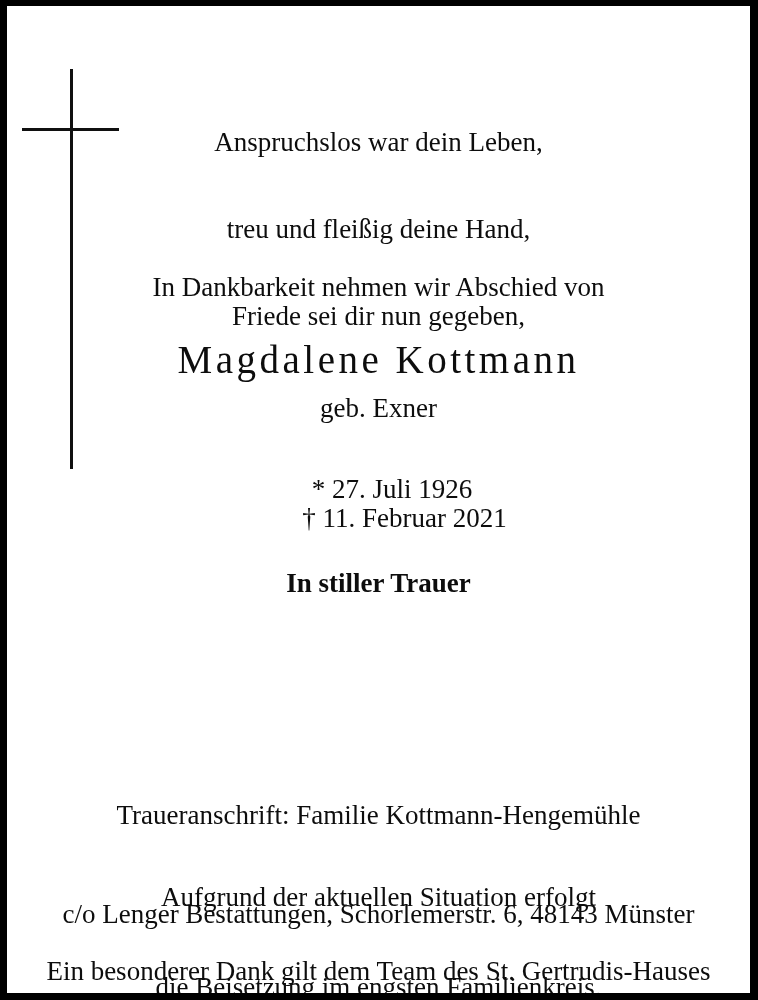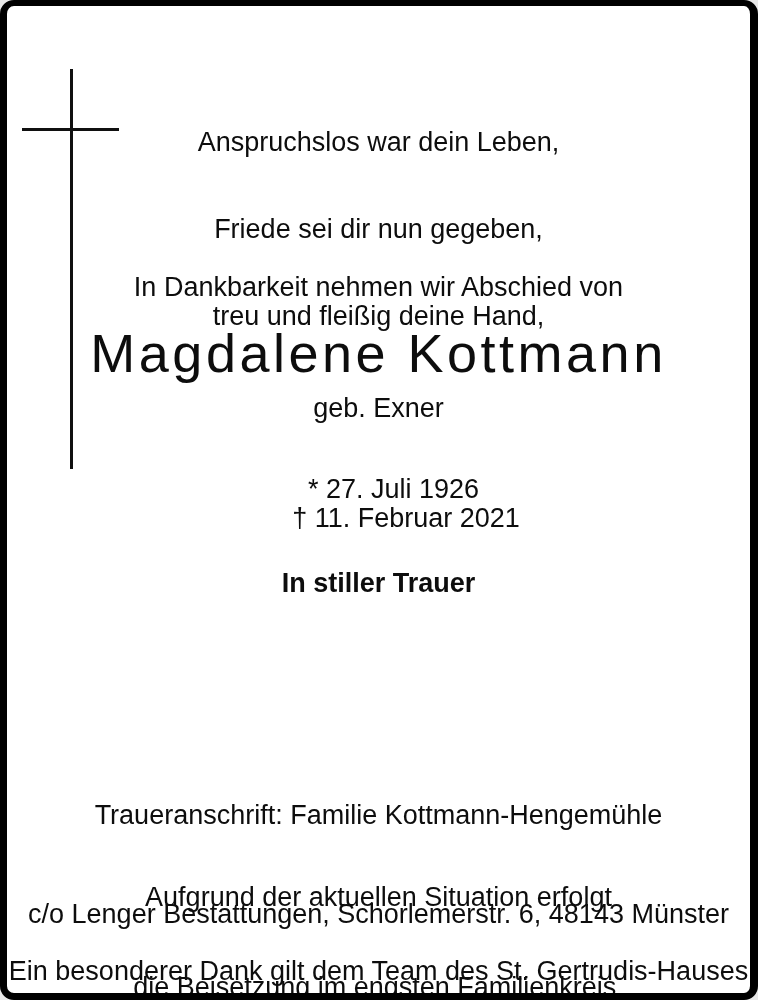--- a/index.html
+++ b/index.html
@@ -6,37 +6,36 @@
   .page {
     position: relative;
     width: 758px;
     height: 1000px;
     box-sizing: border-box;
     background: #ffffff;
     border-style: solid;
     border-color: #000000;
     border-width: 6px 8px 7px 7px;
     overflow: hidden;
-    font-family: Liberation Sans, sans-serif;
+    font-family: Liberation Serif, serif;
     color: #0d0d0d;
-    border-radius: 14px;
   }
   .line, .block {
     position: absolute;
     left: 0;
     right: 0;
     text-align: center;
     white-space: pre;
   }
   .body-text { font-size: 27px; line-height: 29px; }
   .poem        { top: 64px;  }
   .intro       { top: 243px; margin-top: 24px; }
   .name {
-    top: 318px;
-    font-size: 54px;
+    top: 325px;
+    font-size: 39px;
     line-height: 58px;
     letter-spacing: 3.5px;
     font-weight: 400;
   }
   .maiden      { top: 388px; }
   .dates       { top: 440px; }
   .dates .death-date { margin-left: 25px; }
   .mourning1   { top: 563px; font-weight: 700; }
   .mourning2   { top: 607px; font-weight: 700; }
   .address     { top: 727px; line-height: 33px; }
@@ -62,22 +61,22 @@
 
 <div class="page">
 
   <div class="cross">
     <div class="stem"></div>
     <div class="arm"></div>
   </div>
 
   <div class="block body-text poem">
     <div>Anspruchslos war dein Leben,</div>
+    <div>treu und fleißig deine Hand,</div>
     <div>Friede sei dir nun gegeben,</div>
-    <div>treu und fleißig deine Hand,</div>
   </div>
 
   <div class="line body-text intro">In Dankbarkeit nehmen wir Abschied von</div>
 
   <div class="line name">Magdalene Kottmann</div>
 
   <div class="line body-text maiden">geb. Exner</div>
 
   <div class="line body-text dates">
     <span class="birth-date">* 27. Juli 1926</span>

